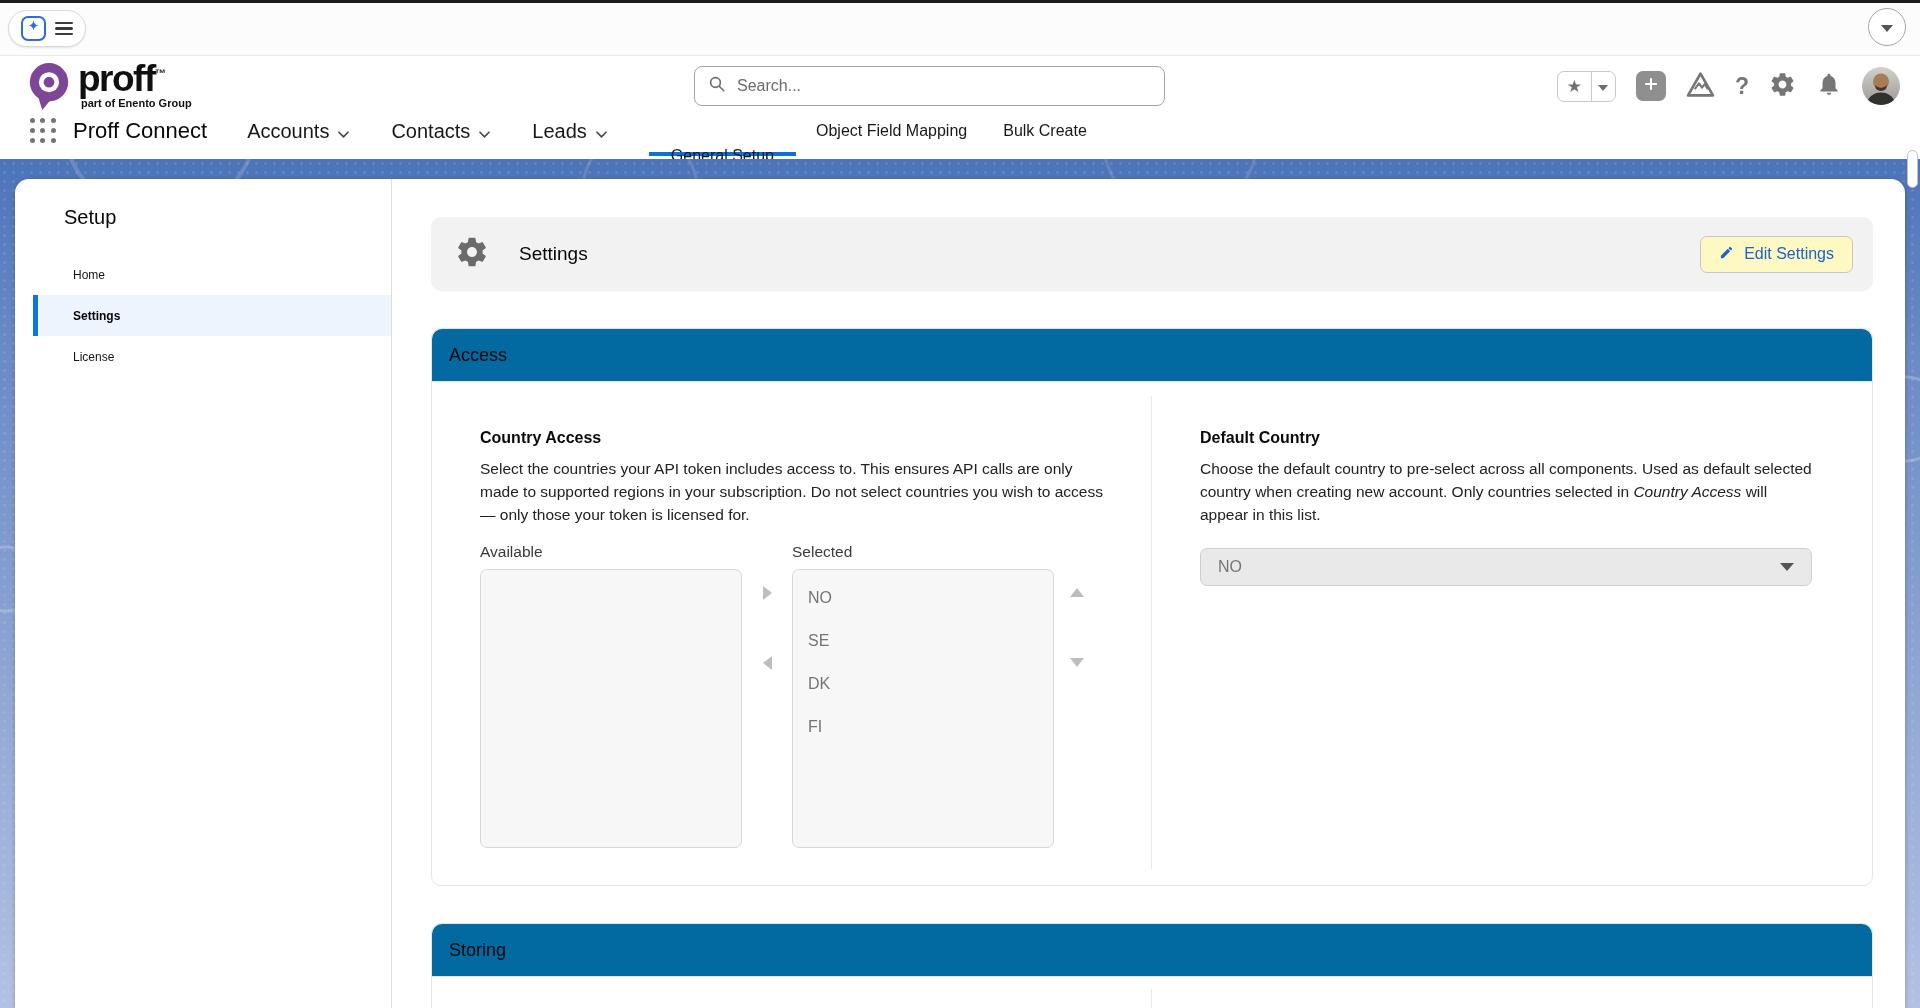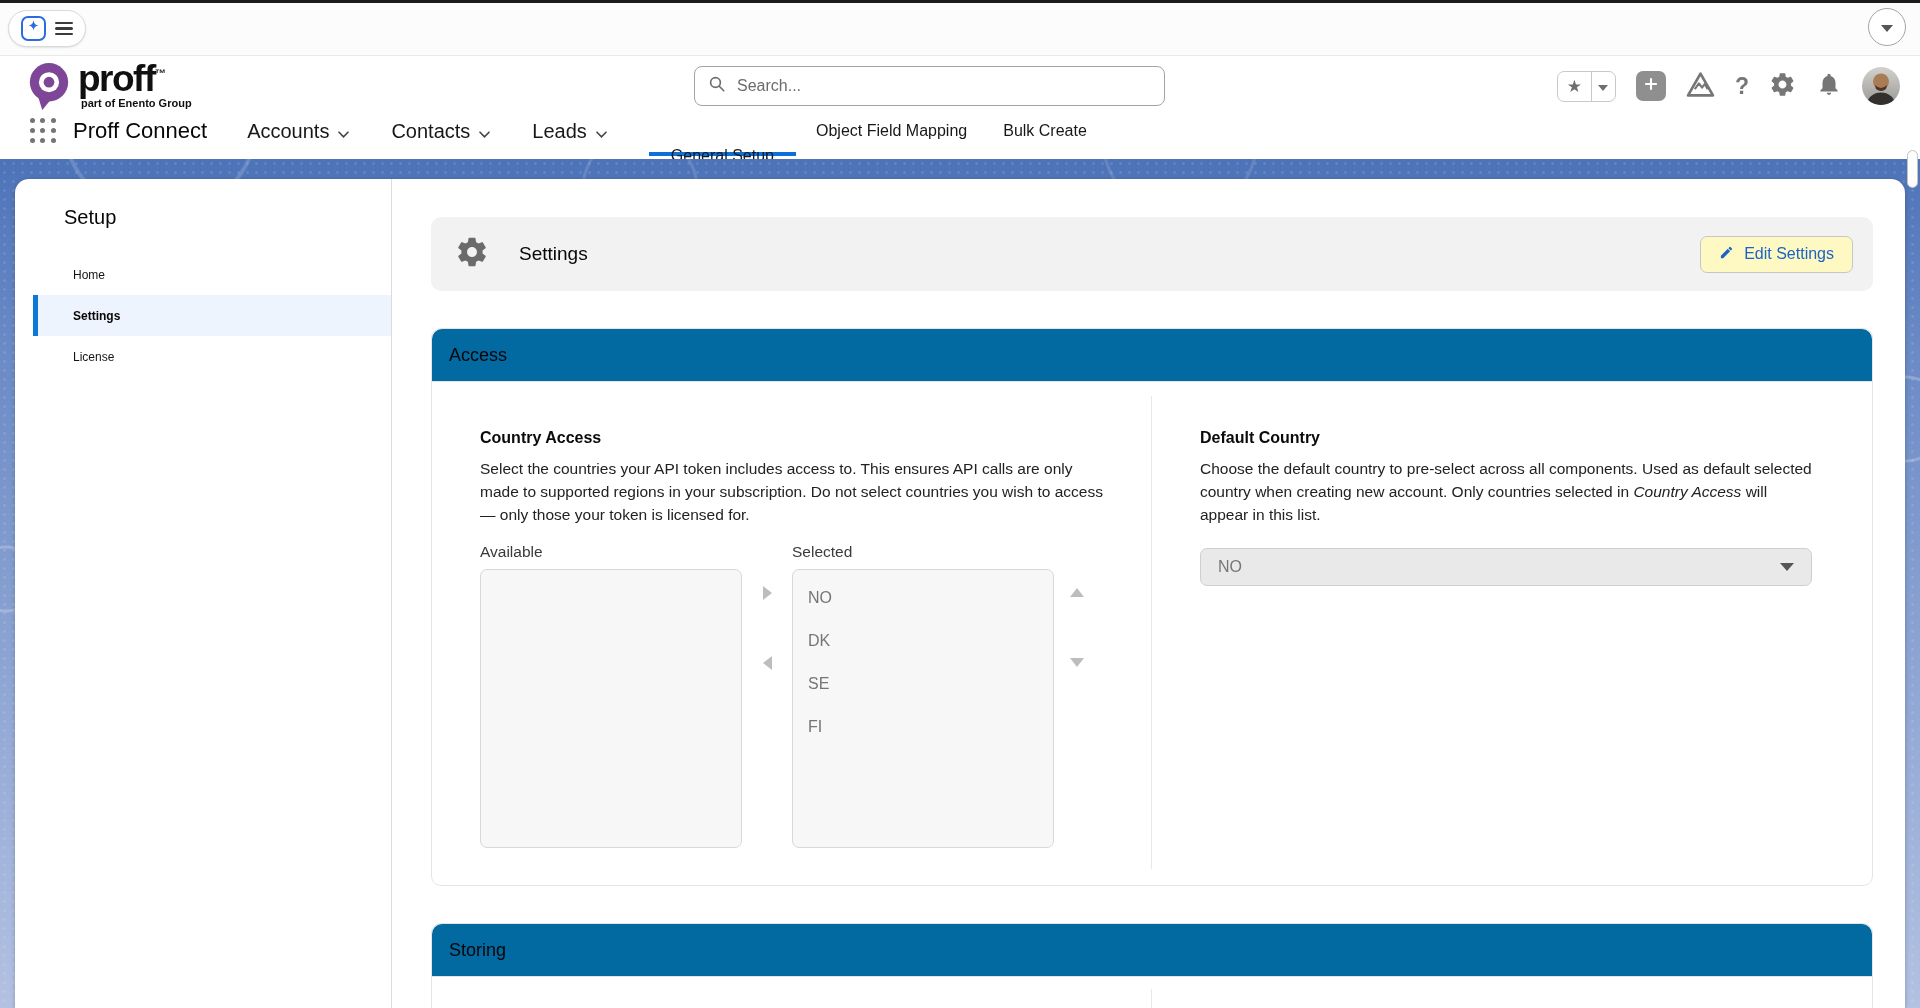--- a/index.html
+++ b/index.html
@@ -311,22 +311,22 @@
                 </div>
                 <div class="dl-mid">
                   <span class="tri-right"></span>
                   <span class="tri-left"></span>
                 </div>
                 <div class="dl-col">
                   <div class="dl-label">Selected</div>
                   <div class="dl-box">
 
                   <div class="dl-item">NO</div>
+                      <div class="dl-item">SE</div>
                       <div class="dl-item">DK</div>
-                      <div class="dl-item">SE</div>
                       <div class="dl-item">FI</div>
                     </div>
                 </div>
                 <div class="dl-side">
                   <span class="tri-up"></span>
                   <span class="tri-down"></span>
                 </div>
               </div>
             </div>
 

